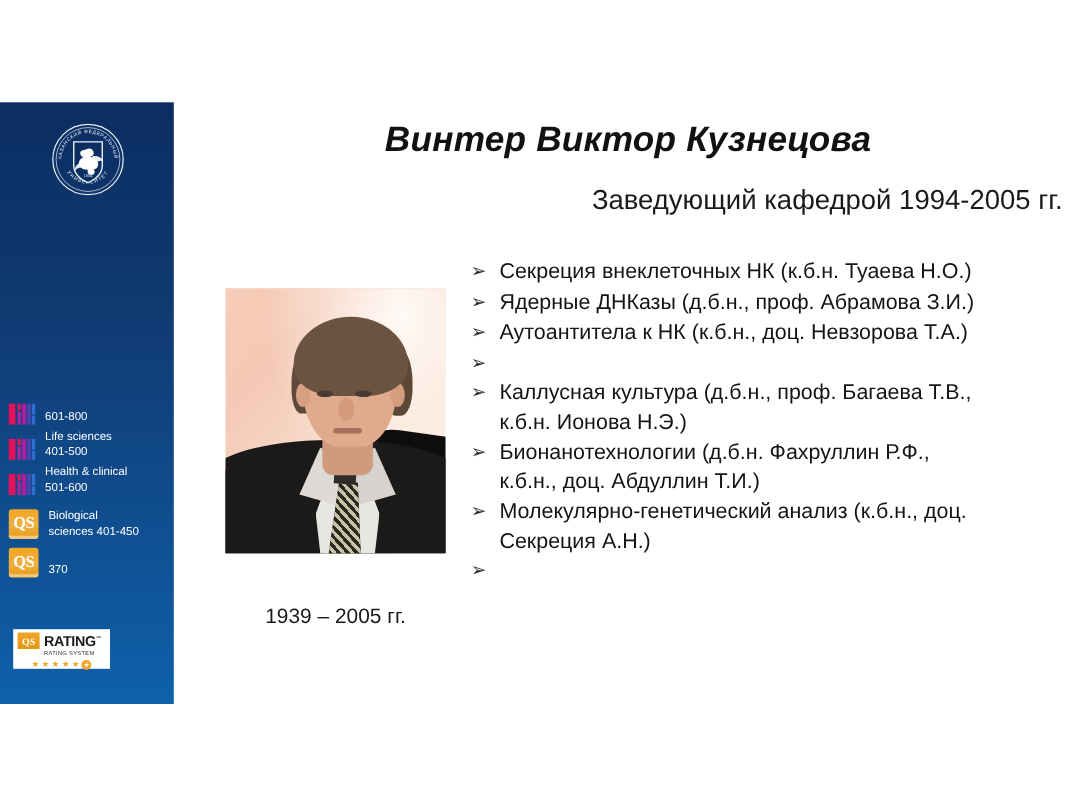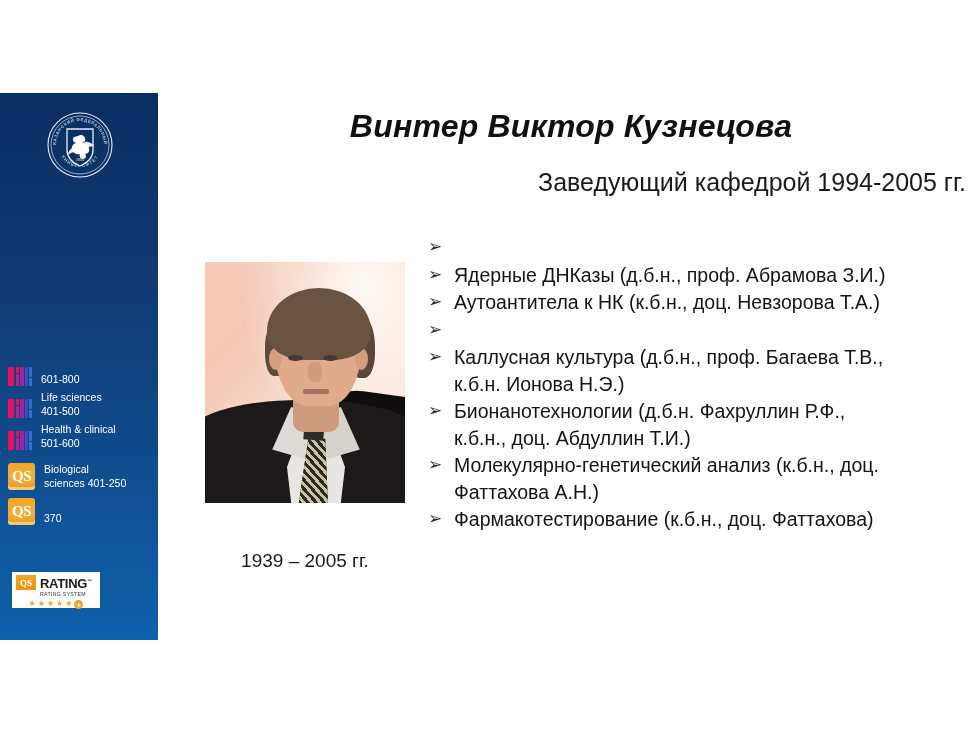--- a/index.html
+++ b/index.html
@@ -499,21 +499,21 @@
           <i class="the-bar-f"></i>
         <i class="the-bar-g"></i>
       </span>
       <span class="rank-text">Health  &amp; clinical
 501-600</span>
     </div>
 
     <div class="rank-row" style="margin-top:12px">
       <span class="qs-logo">QS</span>
       <span class="rank-text">Biological
-sciences   401-250</span>
+sciences   401-450</span>
     </div>
 
     <div class="rank-row" style="margin-top:8px">
       <span class="qs-logo">QS</span>
       <span class="rank-text" style="margin-top:6px">370</span>
     </div>
   </div>
 
   <div id="qs-stars">
     <div class="top">
@@ -558,20 +558,21 @@
     <span class="nose"></span>
     <span class="mouth"></span>
   </div>
 
   <div id="photo-caption">1939 – 2005 гг.</div>
 
   <div id="bullets">
 
     <div class="bullet">
       <span class="marker">➢</span>
+      <span class="btext">Секреция внеклеточных НК (к.б.н. Туаева Н.О.)</span>
     </div>
     <div class="bullet">
       <span class="marker">➢</span>
       <span class="btext">Ядерные ДНКазы (д.б.н., проф. Абрамова З.И.)</span>
     </div>
     <div class="bullet">
       <span class="marker">➢</span>
       <span class="btext">Аутоантитела к НК (к.б.н., доц. Невзорова Т.А.)</span>
     </div>
     <div class="bullet">
@@ -583,22 +584,21 @@
 к.б.н. Ионова Н.Э.)</span>
     </div>
     <div class="bullet">
       <span class="marker">➢</span>
       <span class="btext">Бионанотехнологии (д.б.н. Фахруллин Р.Ф.,
 к.б.н., доц. Абдуллин Т.И.)</span>
     </div>
     <div class="bullet">
       <span class="marker">➢</span>
       <span class="btext">Молекулярно-генетический анализ (к.б.н., доц.
-Фаттахова А.Н.)</span>
-    </div>
-    <div class="bullet">
-      <span class="marker">➢</span>
-      <span class="btext">Фармакотестирование (к.б.н., доц. Фаттахова)</span>
+Секреция А.Н.)</span>
+    </div>
+    <div class="bullet">
+      <span class="marker">➢</span>
     </div>
   </div>
 
 
 </div>
 
 </body></html>

